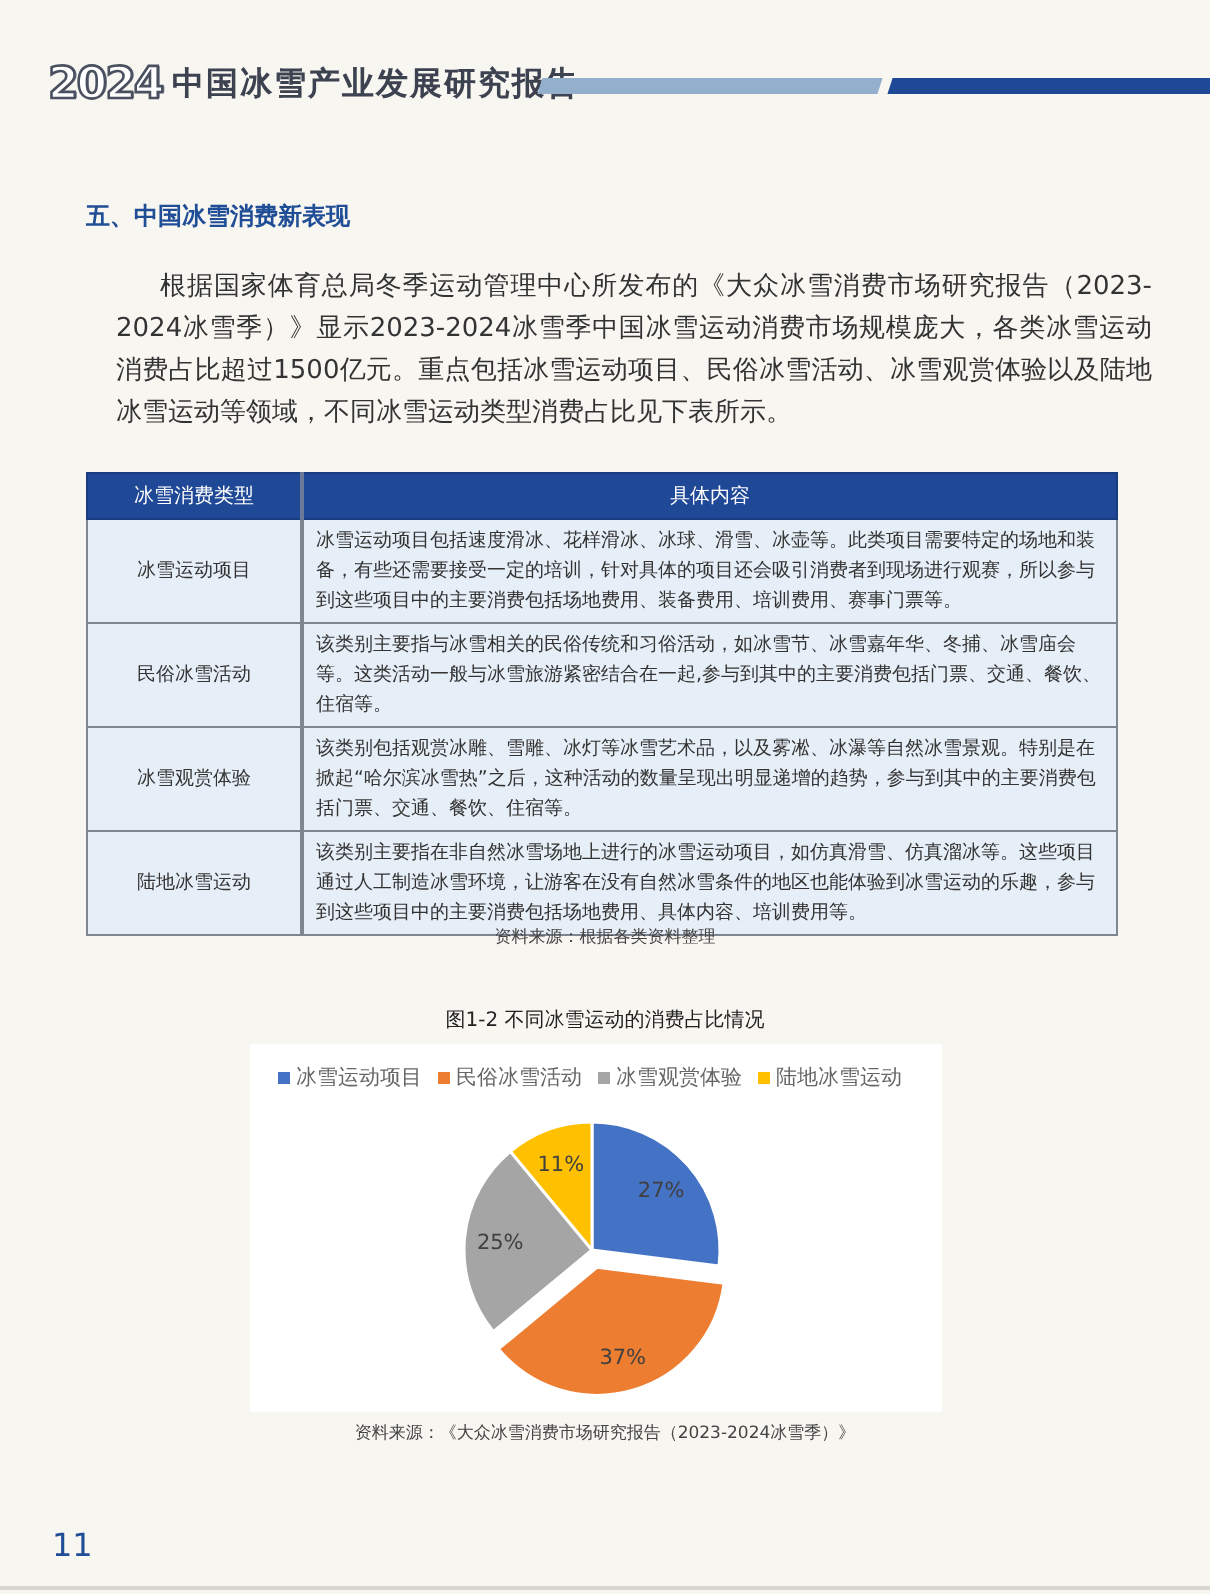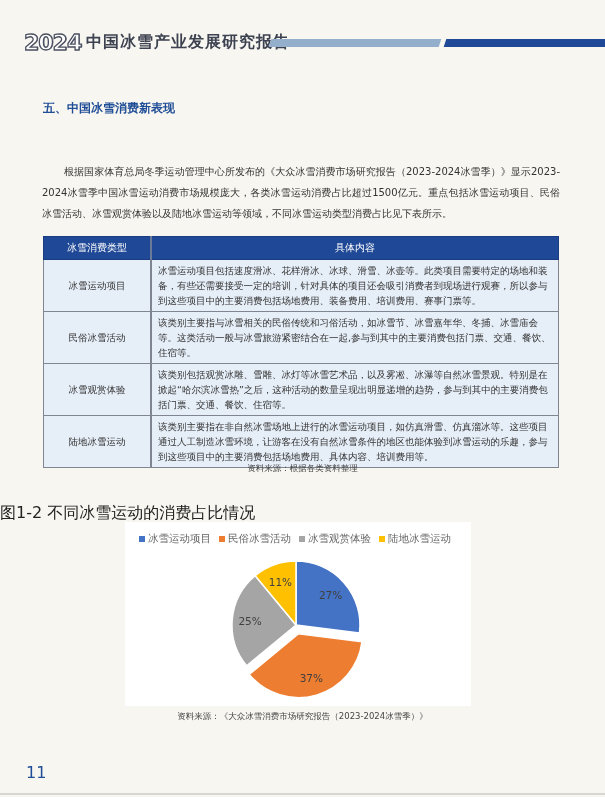--- a/index.html
+++ b/index.html
@@ -22,22 +22,22 @@
     transform:skewX(-18deg);
   }
   .bar-dark {
     position:absolute; left:445px; top:39px; width:170px; height:8px; background:#1f4896;
     transform:skewX(-18deg);
   }
   .section-title {
     position:absolute; left:43px; top:100px; font-size:12px; font-weight:bold; color:#1f4d96;
   }
   .para {
-    position:absolute; left:42px; top:133px; width:518px; font-size:10px; line-height:21px;
-    color:#333; text-indent:22px; text-align:justify;margin-top:28px;
+    position:absolute; left:58px; top:133px; width:518px; font-size:13px; line-height:21px;
+    color:#333; text-indent:22px; text-align:justify;
   }
   .table-caption {
     position:absolute; left:0; width:605px; top:214px; text-align:center; font-size:11.5px; color:#222;margin-top:30px;
   }
   table.data {
     position:absolute; left:43px; top:236px; width:516px; border-collapse:collapse; font-size:9.5px;
   }
   table.data th {
     background:#1f4896; color:#fff; font-weight:normal; height:22px; padding:0; font-size:10px;
     border:1px solid #1a3c80;
@@ -47,21 +47,21 @@
     background:#e6eef7; border:1px solid #7f8591; color:#333; line-height:15px; padding:3px 6px;
     vertical-align:middle;
     margin-top:38px;
   }
   table.data td.type { text-align:center; border-right:2px solid #7f8591; }
   table.data td.desc { text-align:left; }
   .table-source {
     position:absolute; left:0; width:605px; top:463px; text-align:center; font-size:8.5px; color:#444;
   }
   .fig-caption {
-    position:absolute; left:0; width:605px; top:503px; text-align:left; font-size:16px; color:#222;
+    position:absolute; left:0; width:605px; top:503px; text-align:center; font-size:10px; color:#222;
   }
   .chart-box {
     position:absolute; left:125px; top:522px; width:346px; height:184px; background:#ffffff;
   }
   .legend {
     position:absolute; left:14px; top:10px; display:flex; gap:8px; font-size:10.5px; color:#666;
     white-space:nowrap;
   }
   .legend-item { display:flex; align-items:center; gap:3px; }
   .swatch { width:6px; height:6px; display:inline-block; }

